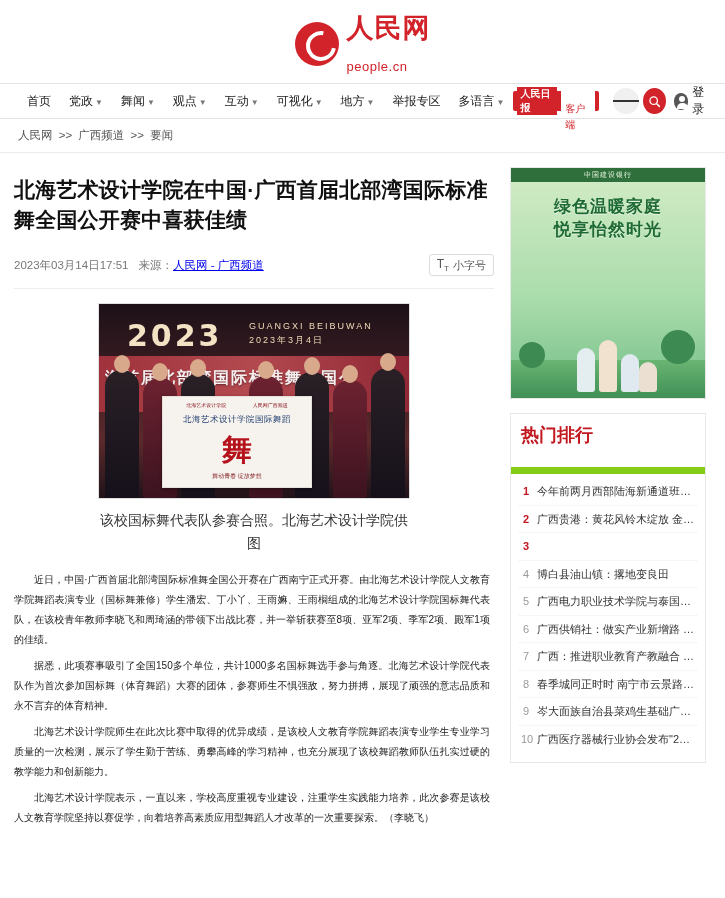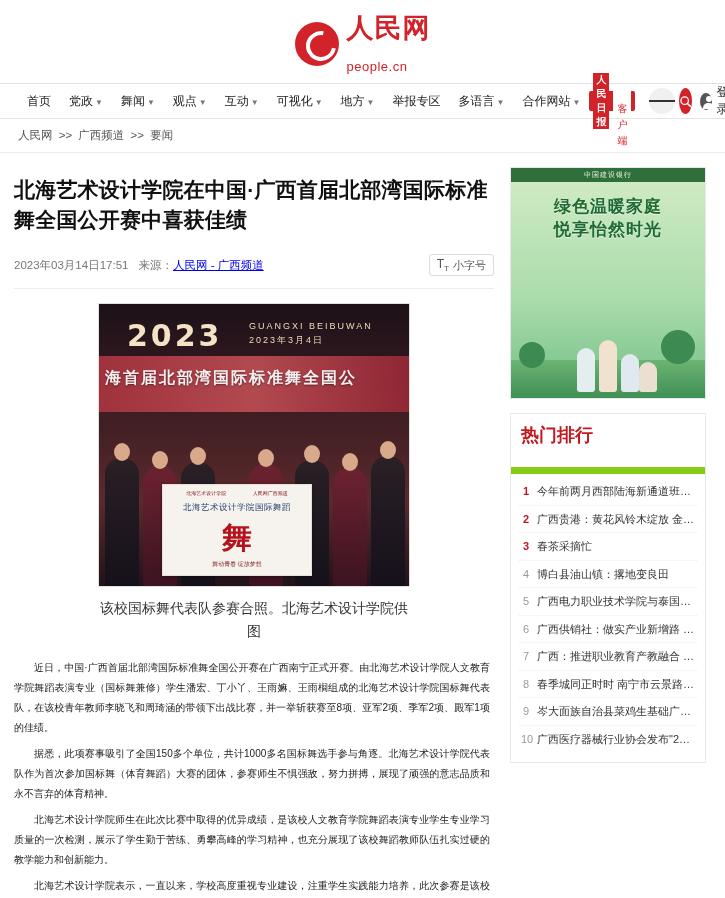--- a/index.html
+++ b/index.html
@@ -169,21 +169,21 @@
   }
   .font-toggle .tt { font-size: 12px; }
 
   
   .photo-frame {
     width: 312px;
     margin: 0 auto;
     display: block;
   }
   .photo {
-    width: 312px; height: 284px;
+    width: 312px; height: 196px;
     border: 1px solid #e0e0e0;
     position: relative;
     overflow: hidden;
     background: linear-gradient(180deg,#1d1118 0%, #3a1c22 35%, #5c2a2c 70%, #20131a 100%);
   }
   .ph-banner {
     position: absolute; left: 0; right: 0; top: 52px; height: 56px;
     background: linear-gradient(90deg, rgba(168,52,62,.92), rgba(196,80,86,.88), rgba(150,40,54,.92));
   }
   .ph-bannertext {
@@ -359,21 +359,20 @@
 <div class="navbar">
   <div class="nav-item"><span>首页</span></div>
   <div class="nav-item"><span>党政</span><span class="caret">▼</span></div>
   <div class="nav-item"><span>舞闻</span><span class="caret">▼</span></div>
   <div class="nav-item"><span>观点</span><span class="caret">▼</span></div>
   <div class="nav-item"><span>互动</span><span class="caret">▼</span></div>
   <div class="nav-item"><span>可视化</span><span class="caret">▼</span></div>
   <div class="nav-item"><span>地方</span><span class="caret">▼</span></div>
   <div class="nav-item"><span>举报专区</span></div>
   <div class="nav-item"><span>多语言</span><span class="caret">▼</span></div>
-  <div class="nav-item"><span>合作网站</span><span class="caret">▼</span></div>
   <div class="nav-spacer"></div>
   <div class="nav-badge">
     <span class="badge-left">人民日报</span>
     <span class="badge-right">客户端</span>
   </div>
   <div class="icon-btn grey hamburger">
     <span></span>
       <span></span>
       <span></span>
   </div>
@@ -491,21 +490,20 @@
         <li>
             <span class="rank">1</span>
             <span class="hot-text">今年前两月西部陆海新通道班列运输货物1...</span>
           </li>
         <li>
             <span class="rank">2</span>
             <span class="hot-text">广西贵港：黄花风铃木绽放 金色乡村别样美</span>
           </li>
         <li>
             <span class="rank">3</span>
-            <span class="hot-text">春茶采摘忙</span>
           </li>
         <li>
             <span class="rank grey">4</span>
             <span class="hot-text">博白县油山镇：撂地变良田</span>
           </li>
         <li>
             <span class="rank grey">5</span>
             <span class="hot-text">广西电力职业技术学院与泰国马汉技术学院...</span>
           </li>
         <li>

